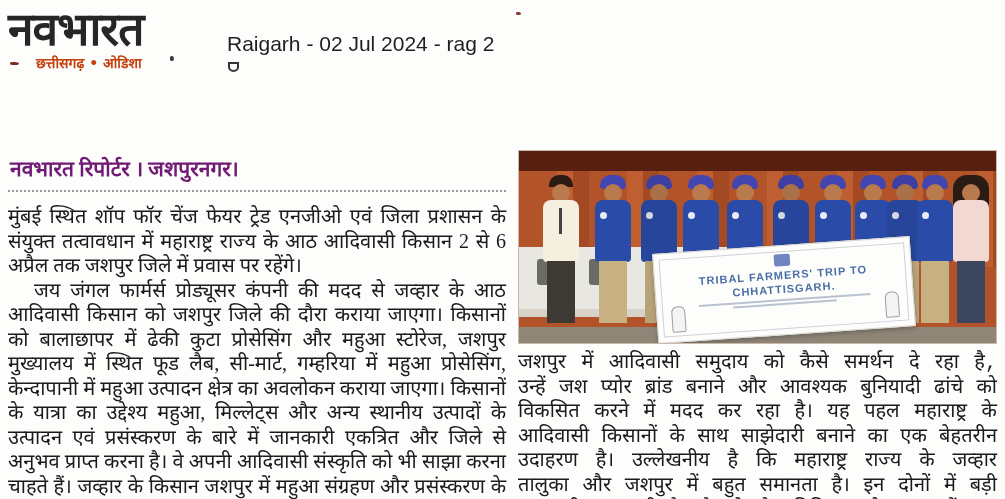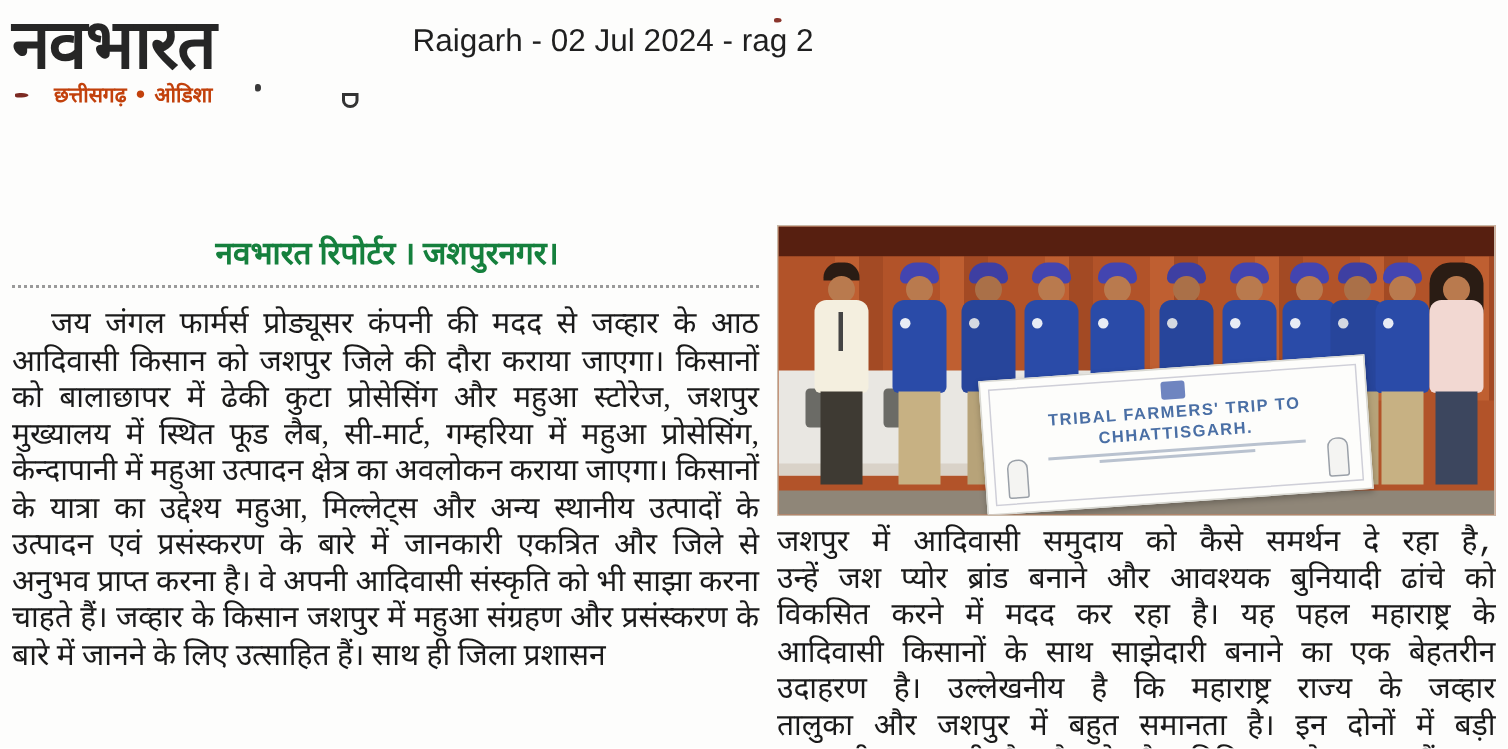--- a/index.html
+++ b/index.html
@@ -2,21 +2,21 @@
 <html><head>
 <meta charset="utf-8">
 <style>
   * { margin:0; padding:0; box-sizing:border-box; }
   html,body { background:#ffffff; }
   .page {
     position:relative; width:1005px; height:499px; background:#fdfdfc;
     font-family:"Liberation Serif", serif; color:#1c1c1c; overflow:hidden;
   }
   
-  .masthead { position:absolute; top:6px; left:8px; display:flex; align-items:flex-start;gap:48px; }
+  .masthead { position:absolute; top:6px; left:8px; display:flex; align-items:center; }
   .logo-block { width:205px; }
   .logo-text {
     font-family:"DejaVu Sans", sans-serif; font-weight:bold; font-size:46px;
     line-height:46px; color:#262626; letter-spacing:-1px;
   }
   .logo-tagline {
     font-family:"DejaVu Sans", sans-serif; font-weight:bold; font-size:14px;
     color:#c2410c; margin-top:1px; padding-left:28px;
   }
   .edition-block {
@@ -32,21 +32,21 @@
   
   .headline {
     position:absolute; top:76px; left:0; width:100%; text-align:center;
     font-size:48px; line-height:64px; font-weight:bold; color:#121212;
     font-family:"Liberation Serif", serif;
   }
   
   .content { position:absolute; top:150px; left:8px; width:989px; display:flex; }
   .col-left { width:498px; margin-right:12px; }
   .col-right { width:479px; }
-  .byline { font-size:21px; font-weight:bold; color:#15803d; padding:4px 0 8px 2px;text-align:center; }
+  .byline { font-size:21px; font-weight:bold; color:#701a75; padding:4px 0 8px 2px; }
   .dotted-sep { border-bottom:2px dotted #9a9a9a; height:1px; margin-bottom:12px; }
   .body-text {
     font-size:20px; line-height:24.5px; text-align:justify; color:#1a1a1a;
   }
   .body-text.indent { text-indent:26px; }
   .col-left .body-text + .body-text { margin-top:0px; }
   .col-right .body-text { margin-top:7px;font-family:Liberation Mono, monospace; }
   
   .photo {
     position:relative; width:479px; height:194px; border:1px solid #c9b9a8;
@@ -116,20 +116,21 @@
   <div class="artifact a1"></div>
   <div class="artifact a2"></div>
   <div class="artifact a3"></div>
   <div class="artifact a4"></div>
 
 
   <div class="content">
     <div class="col-left">
       <div class="byline">नवभारत रिपोर्टर ।  जशपुरनगर।</div>
       <div class="dotted-sep"></div>
+      <p class="body-text">मुंबई स्थित शॉप फॉर चेंज फेयर ट्रेड एनजीओ एवं जिला प्रशासन के संयुक्त तत्वावधान में महाराष्ट्र राज्य के आठ आदिवासी किसान 2 से 6 अप्रैल तक जशपुर जिले में प्रवास पर रहेंगे।</p>
       <p class="body-text indent">जय जंगल फार्मर्स प्रोड्यूसर कंपनी की मदद से जव्हार के आठ आदिवासी किसान को जशपुर जिले की दौरा कराया जाएगा। किसानों को बालाछापर में ढेकी कुटा प्रोसेसिंग और महुआ स्टोरेज, जशपुर मुख्यालय में स्थित फूड लैब, सी-मार्ट, गम्हरिया में महुआ प्रोसेसिंग, केन्दापानी में महुआ उत्पादन क्षेत्र का अवलोकन कराया जाएगा। किसानों के यात्रा का उद्देश्य महुआ, मिल्लेट्स और अन्य स्थानीय उत्पादों के उत्पादन एवं प्रसंस्करण के बारे में जानकारी एकत्रित  और  जिले से अनुभव प्राप्त करना है। वे अपनी आदिवासी संस्कृति को भी साझा करना चाहते हैं।  जव्हार के किसान जशपुर में महुआ संग्रहण और प्रसंस्करण के बारे में जानने के लिए उत्साहित हैं। साथ ही जिला प्रशासन</p>
     </div>
 
     <div class="col-right">
 
       <div class="photo" title="Eight tribal farmers in blue polo shirts and caps with an official and a woman, holding a banner in front of an orange railway coach">
         <div class="train-top"></div>
         <div class="train-body"></div>
         <div class="train-white"></div>
         <div class="train-window" style="left:18px"></div>

